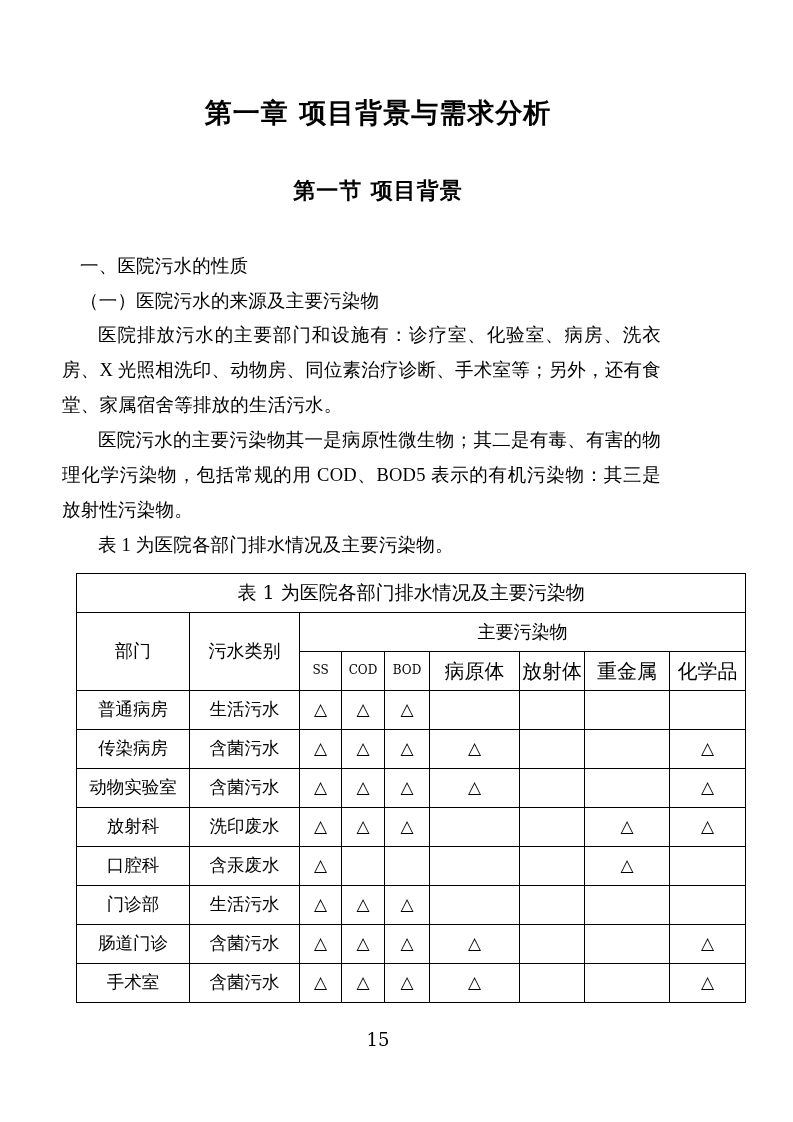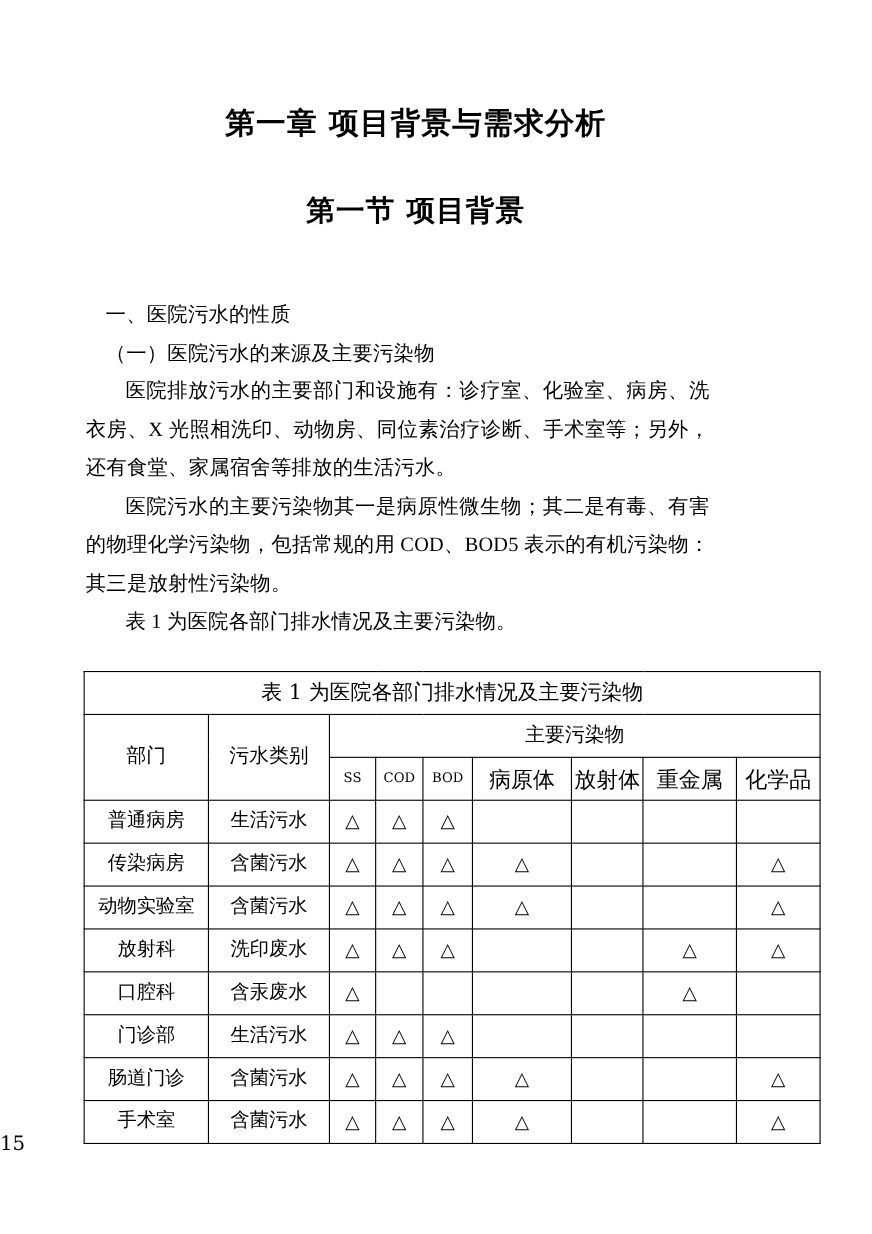--- a/index.html
+++ b/index.html
@@ -29,31 +29,31 @@
     text-align: center;
     font-size: 27px;
     font-weight: bold;
     letter-spacing: 1px;
     margin: 0;
     padding-top: 97px;
     line-height: 1.2;
   }
   .section-title {
     text-align: center;
-    font-size: 26px;
+    font-size: 22px;
     font-weight: bold;
     letter-spacing: 1px;
     margin: 0;
     padding-top: 48px;
     line-height: 1.2;
   }
 
   
   .body-block {
-    margin: 16px;
+    margin: 0;
     padding: 0 95px 0 62px;
     padding-top: 44px;
   }
   .para {
     font-size: 18.5px;
     line-height: 35px;
     margin: 0;
     text-align: justify;
     text-justify: inter-ideograph;
     letter-spacing: 0.2px;
@@ -131,21 +131,21 @@
   col.c-rad    { width: 65px;  }
   col.c-metal  { width: 85px;  }
   col.c-chem   { width: 76px;  }
 
   
   .page-number {
     position: absolute;
     left: 0;
     right: 0;
     top: 1029px;
-    text-align: left;
+    text-align: center;
     font-size: 18px;
     font-family: "DejaVu Serif", "Liberation Serif", serif;
   }
 </style>
 </head>
 <body>
 
 <div class="page">
 
   <h1 class="chapter-title">第一章  项目背景与需求分析</h1>

